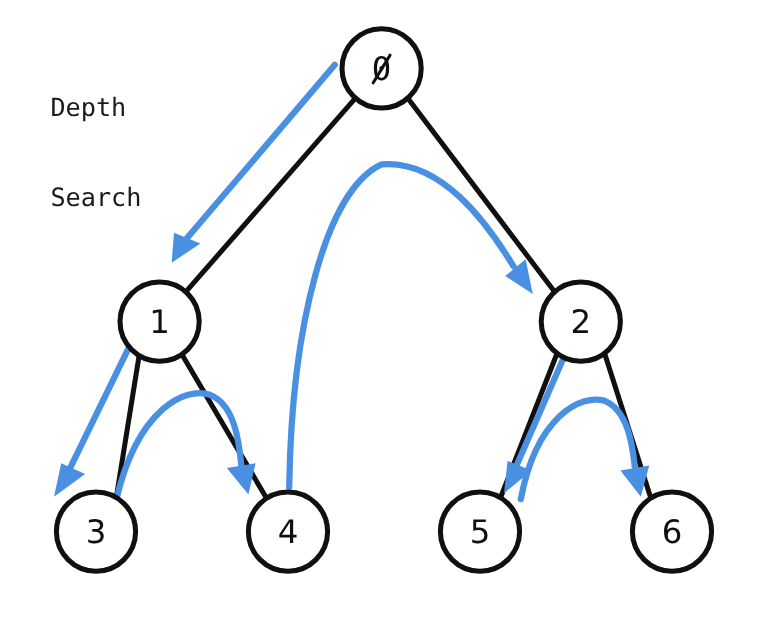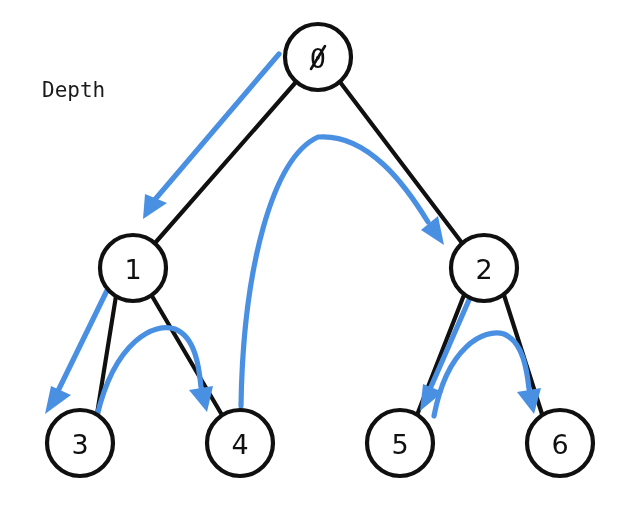--- a/index.html
+++ b/index.html
@@ -67,20 +67,21 @@
     dominant-baseline: central;
   }
 </style>
 </head>
 <body>
 
 <div id="canvas">
 
   <div id="title-block">
     <div>Depth</div>
+    <div>Search</div>
   </div>
 
   <svg id="graph" viewBox="0 0 631 530">
 
     <g>
       <line class="tree-edge" x1="296" y1="82" x2="155" y2="243"></line>
       <line class="tree-edge" x1="340" y1="82" x2="462" y2="243"></line>
       <line class="tree-edge" x1="116" y1="296" x2="97" y2="414"></line>
       <line class="tree-edge" x1="152" y1="296" x2="222" y2="415"></line>
       <line class="tree-edge" x1="464" y1="295" x2="417" y2="415"></line>

